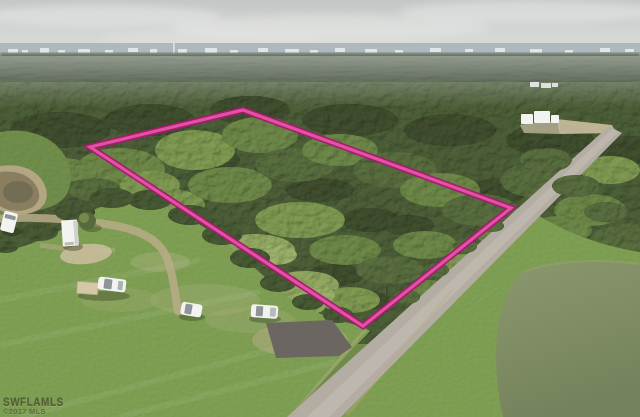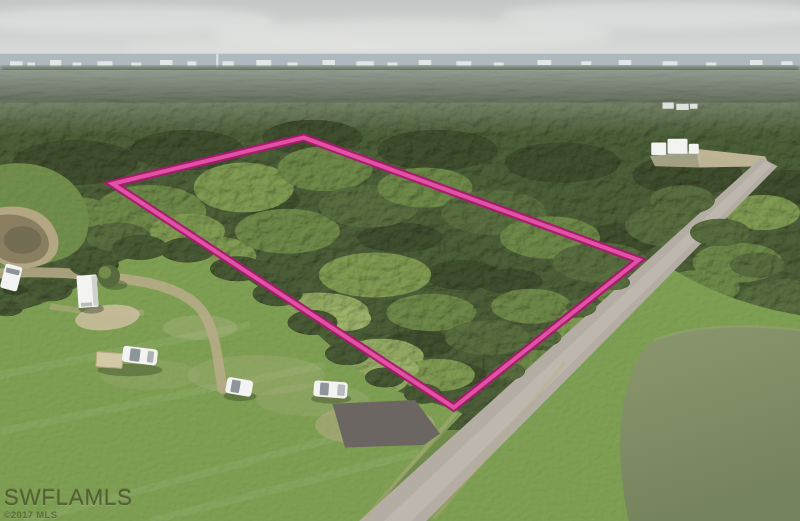--- a/index.html
+++ b/index.html
@@ -1,21 +1,21 @@
 <!DOCTYPE html>
 <html><head>
 <meta charset="utf-8">
 <style>
   html,body{margin:0;padding:0;background:#222;}
   #stage{position:relative;width:640px;height:417px;overflow:hidden;
          font-family:"Liberation Sans",sans-serif;background:#6f8a4b;}
   #stage svg{position:absolute;left:0;top:0;display:block;}
   .watermark{position:absolute;left:3px;bottom:1px;line-height:1.05;
              user-select:none;pointer-events:none;}
-  .wm1{font-size:18px;font-weight:normal;letter-spacing:.5px;
+  .wm1{font-size:10px;font-weight:bold;letter-spacing:.5px;
        color:rgba(78,88,50,.88);
        text-shadow:0 1px 0 rgba(200,210,160,.25), 0 -1px 0 rgba(0,0,0,.18);}
   .wm2{font-size:7.5px;font-weight:bold;letter-spacing:.3px;
        color:rgba(78,88,50,.75);
        text-shadow:0 1px 0 rgba(200,210,160,.2);}
 </style>
 </head>
 <body>
 
 <div id="stage">

